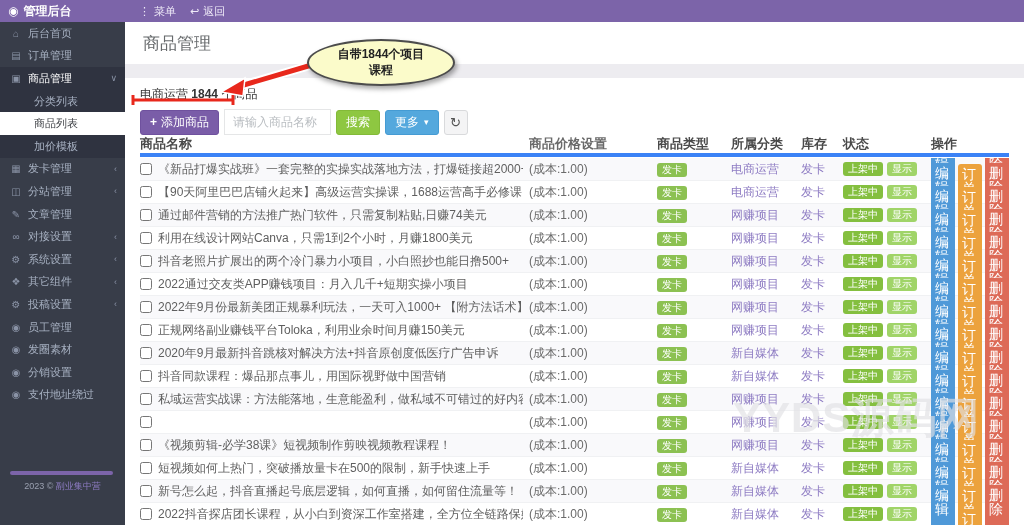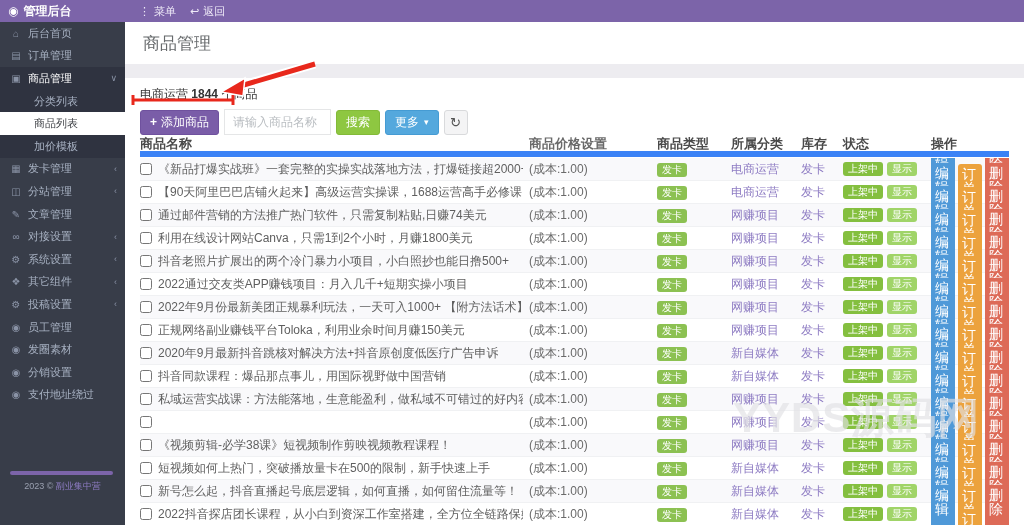--- a/index.html
+++ b/index.html
@@ -41,21 +41,21 @@
   .btn-add { background:#7a5da8; border-color:#6f519e; gap:4px; }
   .btn-add .plus { font-weight:bold; }
   .search-input { width:107px; height:26px; border:1px solid #e5e6e7; font-size:12px; padding:0 8px; color:#555; outline:none; }
   .search-input::placeholder { color:#b9bdc1; }
   .btn-search { background:#8ec741; border-color:#83ba38; }
   .btn-more { background:#54a8dd; border-color:#459bd3; gap:5px; }
   .caret { font-size:9px; }
   .btn-refresh { background:#f4f4f5; border:1px solid #d9dadc; color:#555; width:24px; padding:0; font-size:13px; }
 
   
-  .thead { position:absolute; left:15px; top:57px; width:869px; height:22px; display:flex; align-items:flex-start; font-size:13px; font-weight:bold; color:#4a4a4a; border-bottom:6px solid #3b82f6; }
+  .thead { position:absolute; left:15px; top:57px; width:869px; height:22px; display:flex; align-items:center; font-size:13px; font-weight:bold; color:#4a4a4a; border-bottom:4px solid #3b82f6; }
   .tbody { position:absolute; left:15px; top:80px; width:869px; height:367px; overflow:hidden; }
   .trow { height:23px; display:flex; align-items:center; font-size:12px; color:#5f5f5f; border-bottom:1px solid #f0f1f3; background:#fff; }
   .trow.odd { background:#f9f9fb; }
   .c-name { flex:1; min-width:0; display:flex; align-items:center; gap:6px; padding-right:6px; }
   .c-name .cb { width:12px; height:12px; flex:none; }
   .name-text { white-space:nowrap; overflow:hidden; }
   .c-price { width:128px; flex:none; color:#6a6a6a; }
   .c-type  { width:74px; flex:none; }
   .c-cat   { width:70px; flex:none; color:#8e7cc3; cursor:pointer; }
   .c-stock { width:42px; flex:none; color:#8e7cc3; }
@@ -531,15 +531,19 @@
 
     <svg class="anno-svg" viewBox="0 0 230 60">
       <line x1="8" y1="48" x2="108" y2="48" stroke="#e8281c" stroke-width="3"></line>
       <line x1="8" y1="43" x2="8" y2="53" stroke="#e8281c" stroke-width="3"></line>
       <line x1="108" y1="43" x2="108" y2="53" stroke="#e8281c" stroke-width="3"></line>
       <line x1="190" y1="12" x2="108" y2="36" stroke="#ffffff" stroke-width="9"></line>
       <line x1="190" y1="12" x2="112" y2="35" stroke="#e8281c" stroke-width="5"></line>
       <polygon points="96,40 120,26 118,44" fill="#e8281c" stroke="#ffffff" stroke-width="1.5"></polygon>
     </svg>
 
+    <div class="callout">
+      <span>自带1844个项目</span>
+      <span>课程</span>
+    </div>
   </div>
 
 </div>
 
 </body></html>

